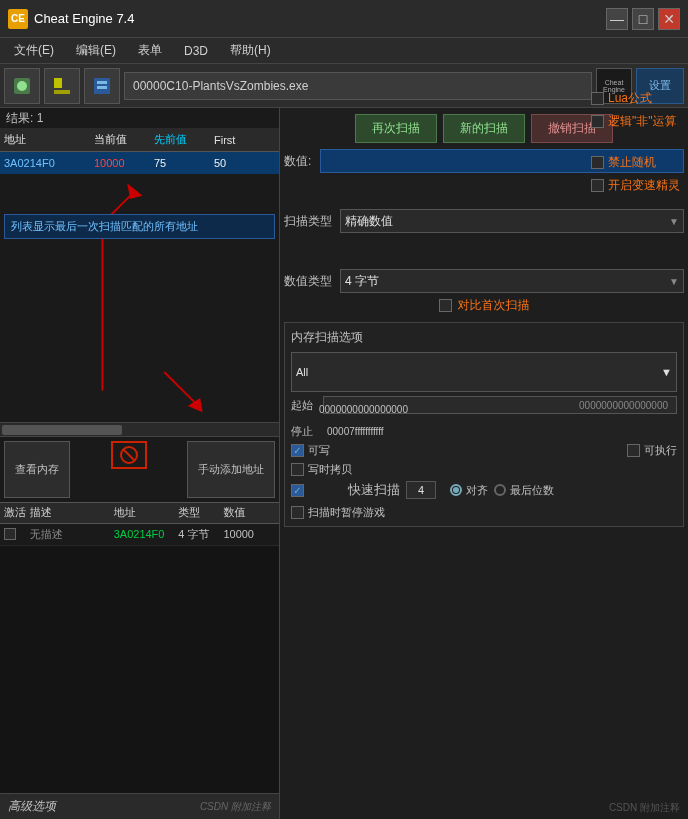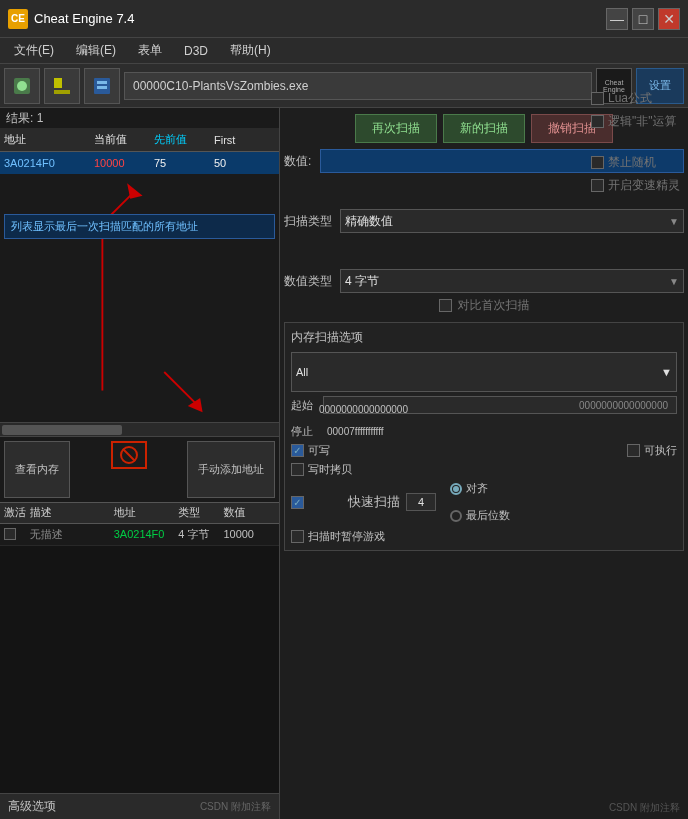--- a/index.html
+++ b/index.html
@@ -256,20 +256,21 @@
 
     
     .advanced-bar {
       height: 26px;
       background: #2a2a2a;
       border-top: 1px solid #444;
       display: flex;
       align-items: center;
       padding: 0 8px;
       justify-content: space-between;
+      font-style: italic;
     }
 
     
     .right-panel {
       flex: 1;
       background: #1e1e1e;
       display: flex;
       flex-direction: column;
       padding: 4px;
       gap: 4px;
@@ -344,21 +345,21 @@
       justify-content: center;
     }
     .cb-box {
       width: 13px; height: 13px;
       border: 1px solid #666;
       background: #2a2a2a;
       display: flex; align-items: center; justify-content: center;
     }
     .cb-box.checked { background: #2a5a9a; }
     .cb-check { color: #7ab; font-size: 10px; }
-    .cb-label { color: #737373; font-size: 12px; }
+    .cb-label { color: #f97316; font-size: 12px; }
     .option-item {
       display: flex; align-items: center; gap: 4px;
     }
 
     
     .mem-scan-section {
       background: #222;
       border: 1px solid #444;
       padding: 6px;
       display: flex;
@@ -413,21 +414,21 @@
     .fast-scan-num {
       width: 30px; height: 18px;
       background: #2a2a2a;
       border: 1px solid #555;
       color: #e0e0e0;
       font-size: 11px;
       text-align: center;
       display: flex; align-items: center; justify-content: center;
     }
     .radio-group {
-      display: flex; flex-direction: column; gap: 12px; margin-left: 8px;
+      display: flex; gap: 6px; margin-left: 8px;
     }
     .radio-item {
       display: flex; align-items: center; gap: 4px; font-size: 11px;
     }
     .radio-circle {
       width: 12px; height: 12px;
       border-radius: 50%;
       border: 2px solid #666;
       background: #222;
       display: flex; align-items: center; justify-content: center;

